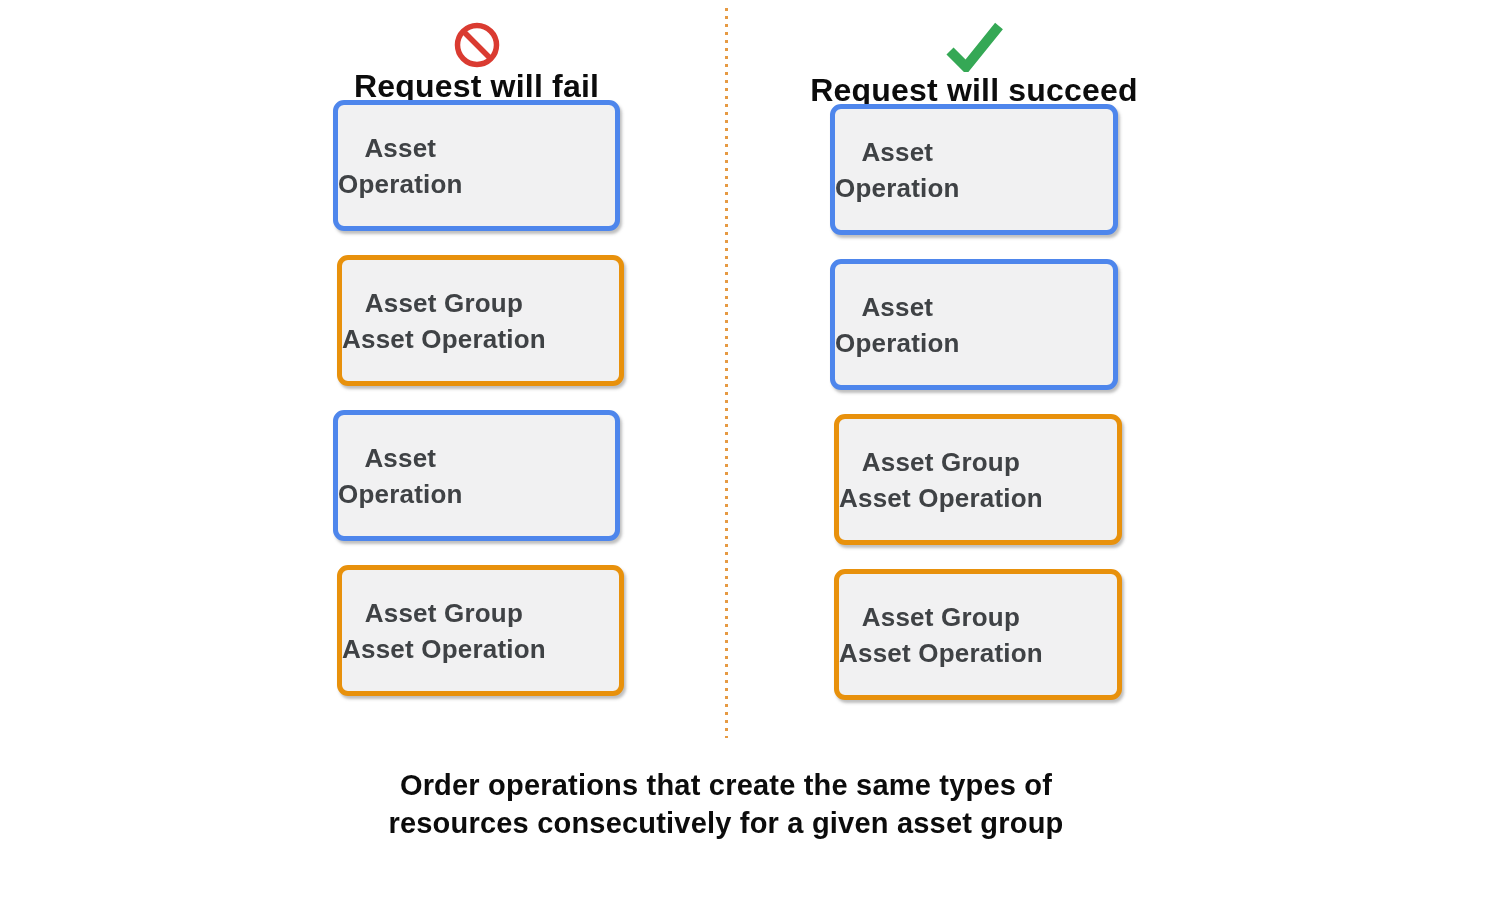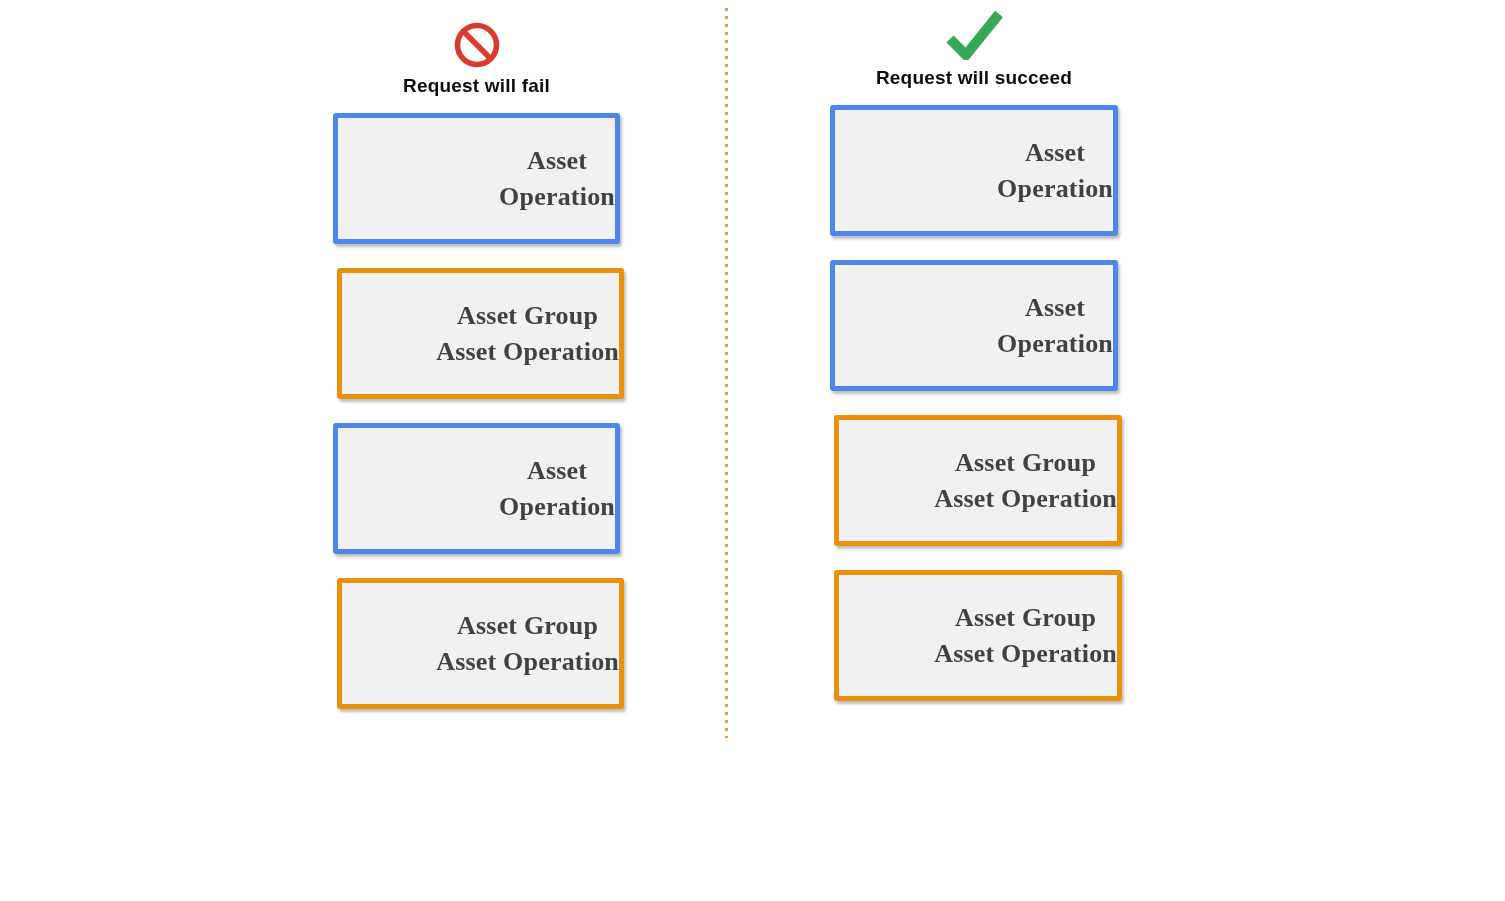--- a/index.html
+++ b/index.html
@@ -16,45 +16,43 @@
     background: #ffffff;
   }
   .column {
     position: absolute;
     top: 0;
     display: flex;
     flex-direction: column;
     align-items: center;
   }
   .column.fail    { left: 333px; width: 287px; padding-top: 22px; }
-  .column.success { left: 830px; width: 288px; padding-top: 8px; }
+  .column.success { left: 830px; width: 288px; padding-top: 20px; }
   .col-icon { display: block; }
   .column.fail .col-icon    { width: 46px; height: 46px; margin-bottom: 4px; }
   .column.success .col-icon { width: 62px; height: 52px; margin-bottom: 4px; }
   .col-title {
-    font-size: 19px;
+    font-size: 32px;
     font-weight: bold;
     color: var(--title-text, #0c0c0c);
     line-height: 28px;
-    margin-bottom: 13px;
     white-space: nowrap;
     letter-spacing: 0.2px;
   }
   .box {
     width: 100%;
     height: 131px;
     margin-bottom: 24px;
     background: var(--box-fill, #f1f1f2);
-    border-radius: 3px;
+    border-radius: 11px;
     border: 5px solid transparent;
     box-shadow: 2px 3px 3px rgba(110,110,110,0.45);
     display: flex;
     align-items: center;
-    justify-content: flex-end;
-    font-family: Liberation Serif, serif;
+    justify-content: flex-start;
   }
   .box.blue   { border-color: var(--blue-border, #4e86ec); }
   .box.orange { border-color: var(--orange-border, #e8910c); margin-left: 8px; }
   .box-label {
     font-size: 26px;
     font-weight: bold;
     color: var(--box-text, #3f4245);
     text-align: center;
     line-height: 36px;
     white-space: pre-line;
@@ -137,14 +135,16 @@
     <div class="box orange">
       <div class="box-label">Asset Group
 Asset Operation</div>
     </div>
     <div class="box orange">
       <div class="box-label">Asset Group
 Asset Operation</div>
     </div>
   </div>
 
+  <div class="caption">Order operations that create the same types of
+resources consecutively for a given asset group</div>
 
 </div>
 
 </body></html>

